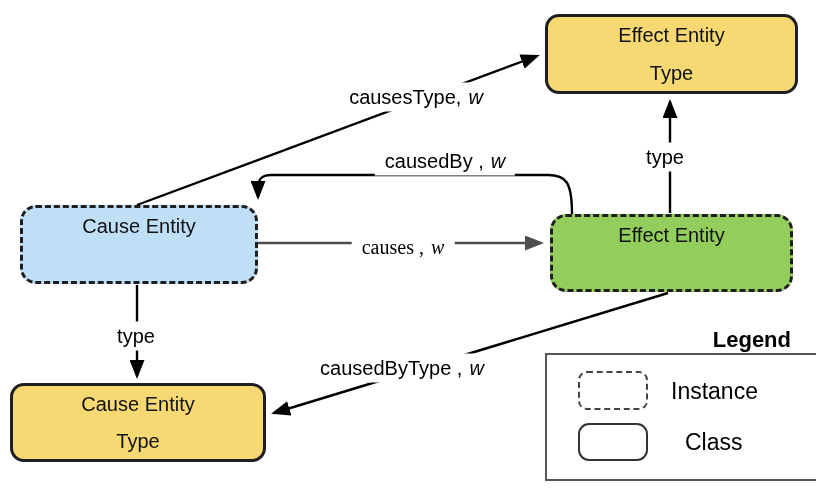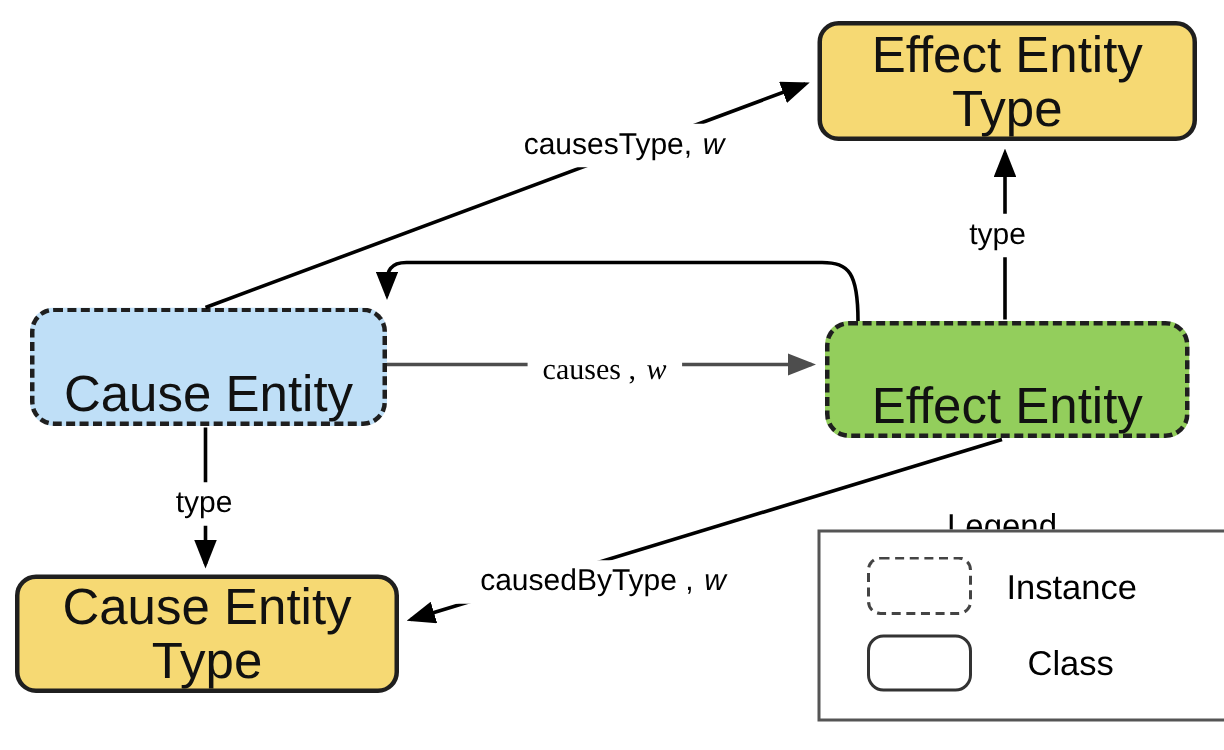--- a/index.html
+++ b/index.html
@@ -15,23 +15,23 @@
     background: #ffffff;
     overflow: hidden;
   }
   
   .node {
     position: absolute;
     box-sizing: border-box;
     display: flex;
     flex-direction: column;
     align-items: center;
-    justify-content: flex-end;
+    justify-content: space-between;
     text-align: center;
-    font-size: 34px;
+    font-size: 20px;
     line-height: 36px;
     color: #111111;
     z-index: 2;
   }
   .node.class-node {
     background: var(--class-fill, #F6D973);
     border: 3px solid var(--node-border, #1f1f1f);
     border-radius: 14px;
   }
   .node.instance-node {
@@ -68,24 +68,24 @@
     padding: 3px 10px;
     z-index: 5;
     text-align: center;
   }
   .edge-label .w { font-style: italic; margin-left: 7px; }
   #label-causedbytype { padding: 3px 16px; }
 
   
   #legend-title {
     position: absolute;
-    left: 545px; top: 338px; width: 246px;
-    text-align: center;
+    left: 545px; top: 327px; width: 246px;
+    text-align: right;
     font-size: 22px;
-    font-weight: normal;
+    font-weight: bold;
     color: #000000;
     z-index: 3;
   }
   #legend-box {
     position: absolute;
     left: 545px; top: 353px;
     width: 296px; height: 128px;
     box-sizing: border-box;
     background: #ffffff;
     border: 2px solid var(--legend-border, #555555);
@@ -152,34 +152,37 @@
 
   <div class="node class-node" id="node-cause-entity-type">
     <span class="line">Cause Entity</span>
     <span class="line">Type</span>
   </div>
 
   <div class="edge-label" id="label-causestype" style="left:416px; top:97px;">
     <span>causesType,</span><span class="w">w</span>
   </div>
 
+  <div class="edge-label" id="label-causedby" style="left:445px; top:161px;">
+    <span>causedBy ,</span><span class="w">w</span>
+  </div>
 
   <div class="edge-label" id="label-causes" style="left:403px; top:247px;font-family:Liberation Serif, serif;">
     <span>causes ,</span><span class="w">w</span>
   </div>
 
   <div class="edge-label" id="label-type-right" style="left:665px; top:157px;">
     <span>type</span>
   </div>
 
   <div class="edge-label" id="label-type-left" style="left:136px; top:336px;">
     <span>type</span>
   </div>
 
-  <div class="edge-label" id="label-causedbytype" style="left:402px; top:368px;margin-top:20px;">
+  <div class="edge-label" id="label-causedbytype" style="left:402px; top:368px;">
     <span>causedByType ,</span><span class="w">w</span>
   </div>
 
   <div id="legend-title">Legend</div>
 
   <div id="legend-box">
     <div class="swatch" id="swatch-instance"></div>
     <span class="legend-item-label" id="legend-label-instance">Instance</span>
     <div class="swatch" id="swatch-class"></div>
     <span class="legend-item-label" id="legend-label-class">Class</span>

